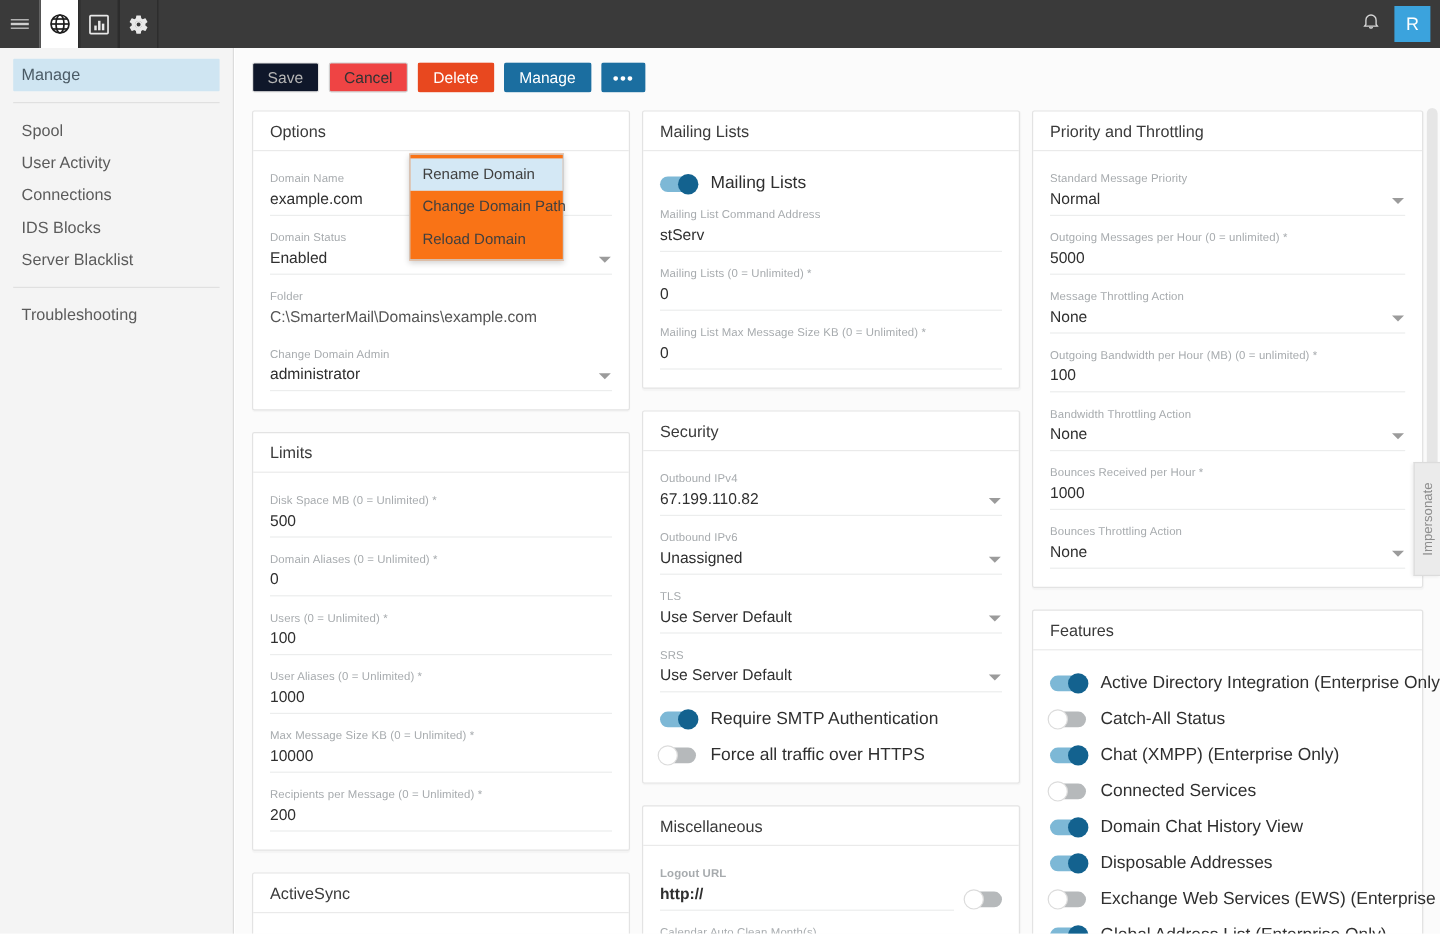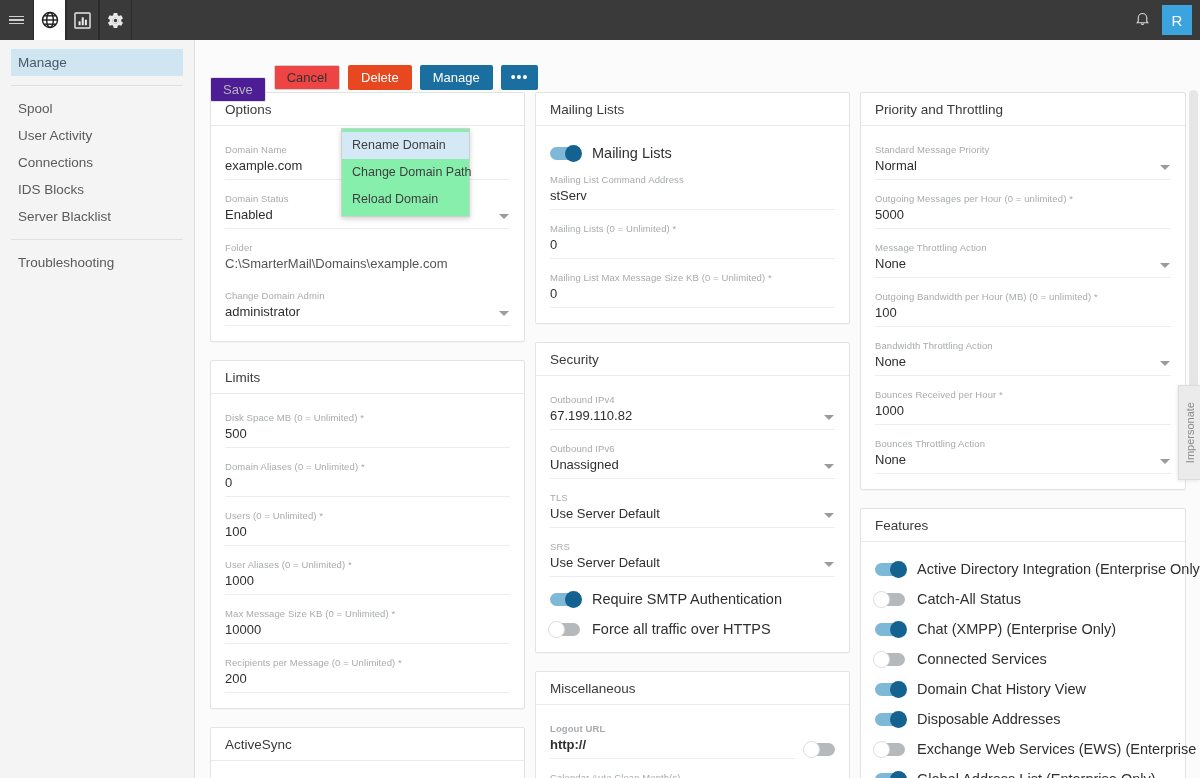--- a/index.html
+++ b/index.html
@@ -84,31 +84,31 @@
     z-index: 40;
   }
   .btn {
     height: 25px; padding: 0 12px;
     font-size: 13px; font-family: inherit;
     border-radius: 2px; cursor: pointer;
     display: flex; align-items: center; justify-content: center;
     border: 1px solid transparent;
     line-height: 1;
   }
-  .btn-save { background: #4c1d95; color: #b5b5b5; border-color: #e2e2e2; cursor: default; margin-top: 25px; }
+  .btn-save { background: #0f172a; color: #b5b5b5; border-color: #e2e2e2; cursor: default; }
   .btn-cancel { background: #ef4444; color: #333; border-color: #cfcfcf; }
   .btn-delete { background: #e8481f; color: #fff; }
   .btn-manage { background: #1b6ea0; color: #fff; }
   .btn-more { background: #1b6ea0; color: #fff; padding: 0 9px; letter-spacing: 1px; font-size: 14px; }
 
   
   .dropdown {
     position: absolute; top: 88px; left: 145px;
     width: 129px;
-    background: #86efac;
+    background: #f97316;
     border: 1px solid #d0d0d0;
     box-shadow: 0 2px 5px rgba(0,0,0,0.18);
     z-index: 55;
     padding: 3px 0;
   }
   .dd-item {
     height: 27px; line-height: 27px;
     padding: 0 10px;
     font-size: 12.5px; color: #3f3f3f;
     cursor: pointer; white-space: nowrap;

